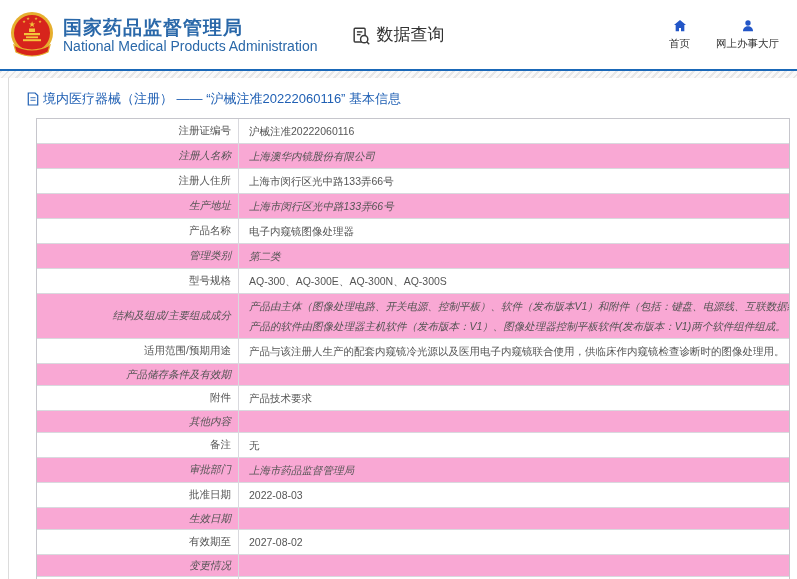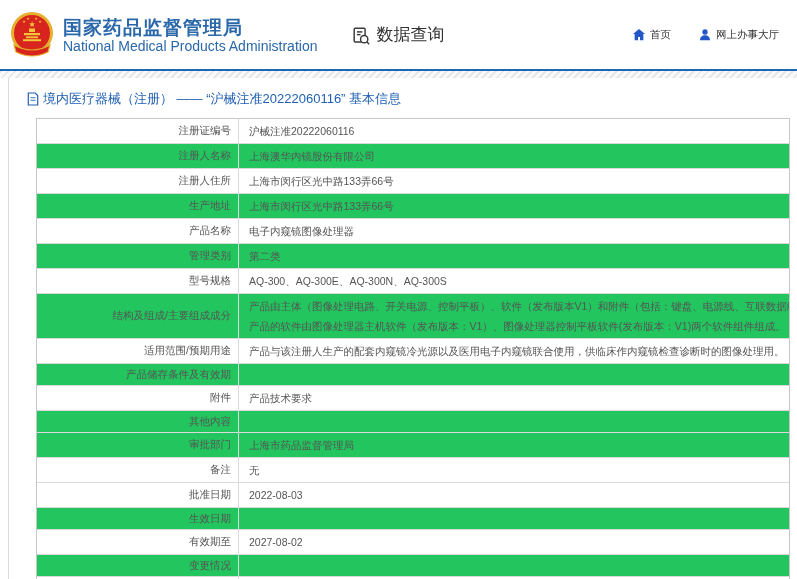--- a/index.html
+++ b/index.html
@@ -18,21 +18,21 @@
   .logo-wrap { display:flex; align-items:center; gap:7px; }
   .org-titles { display:flex; flex-direction:column; }
   .org-cn { font-size:19px; font-weight:bold; color:#2a68a9; letter-spacing:1px; line-height:24px; }
   .org-en { font-size:14px; color:#2a68a9; line-height:13px; }
   .section-tag {
     display:flex; align-items:flex-end; gap:5px;
     margin-left:34px; font-size:17px; color:#333; cursor:pointer;
   }
   .top-nav { margin-left:auto; display:flex; gap:26px; padding-right:4px; }
   .nav-item {
-    display:flex; flex-direction:row; align-items:center; gap:3px;
+    display:flex; flex-direction:column; align-items:center; gap:3px;
     font-size:10.5px; color:#333; cursor:pointer;
   }
   
   .blue-line { height:2px; background:#1a68b8; }
   .hatch-band {
     height:7px;
     background:repeating-linear-gradient(135deg,#e7e7e7 0 2px,#f9f9f9 2px 5px);
   }
   
   .content-panel {
@@ -44,21 +44,21 @@
     margin:5px 0 10px 18px;
     font-size:13px; color:#2060b4;
   }
   
   .info-table {
     margin-left:27px; width:754px;
     border:1px solid #c6c6cc; background:#fff;
   }
   .row { display:flex; align-items:stretch; min-height:22px; }
   .row + .row { border-top:1px solid #d9d9de; }
-  .row.alt { background:#22c55e; }
+  .row.alt { background:#f9a8d4;font-style:italic; }
   .row.tall { min-height:44px; }
   .cell-label {
     width:201px; flex:0 0 201px;
     display:flex; align-items:center; justify-content:flex-end; gap:3px;
     padding-right:7px;
     font-size:10.5px; color:#555; white-space:nowrap;
   }
   .cell-value {
     flex:1 1 auto;
     border-left:1px solid #d9d9de;
@@ -201,34 +201,34 @@
           <span>附件</span>
         </div>
         <div class="cell-value">产品技术要求</div>
       </div>
       <div class="row alt">
         <div class="cell-label">
           <span>其他内容</span>
         </div>
         <div class="cell-value"></div>
       </div>
+      <div class="row">
+        <div class="cell-label">
+          <span>备注</span>
+        </div>
+        <div class="cell-value">无</div>
+      </div>
       <div class="row alt">
         <div class="cell-label">
           <span>审批部门</span>
         </div>
         <div class="cell-value">上海市药品监督管理局</div>
       </div>
       <div class="row">
         <div class="cell-label">
-          <span>备注</span>
-        </div>
-        <div class="cell-value">无</div>
-      </div>
-      <div class="row">
-        <div class="cell-label">
           <span>批准日期</span>
         </div>
         <div class="cell-value">2022-08-03</div>
       </div>
       <div class="row alt">
         <div class="cell-label">
           <span>生效日期</span>
         </div>
         <div class="cell-value"></div>
       </div>

